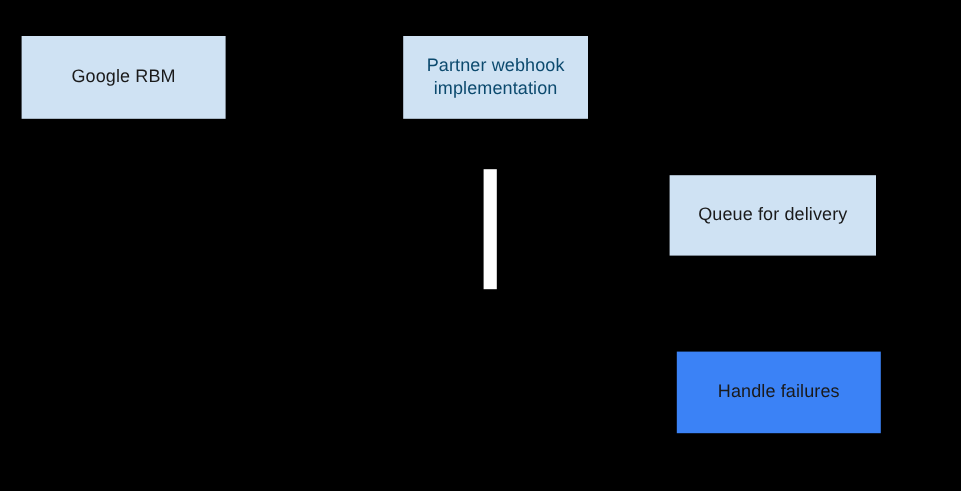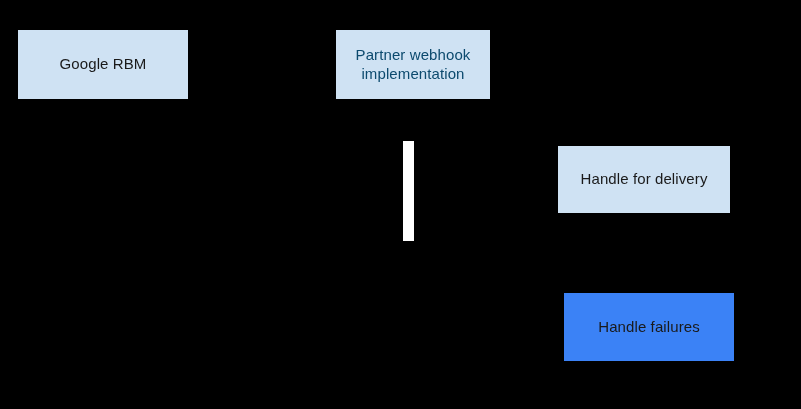--- a/index.html
+++ b/index.html
@@ -50,21 +50,21 @@
   <div class="node" style="left: 18px; top: 30px; width: 170px; height: 69px; background: rgb(207, 226, 243); color: rgb(26, 26, 26);">
     <span class="node-label">Google RBM</span>
   </div>
 
   <div class="node" style="left: 323px; top: 30px; width: 154px; height: 69px; background: rgb(207, 226, 243); color: #0c4a6e; margin-left: 13px;">
     <span class="node-label">Partner webhook
 implementation</span>
   </div>
 
   <div class="node" style="left: 558px; top: 146px; width: 172px; height: 67px; background: rgb(207, 226, 243); color: rgb(26, 26, 26);">
-    <span class="node-label">Handle for delivery</span>
+    <span class="node-label">Queue for delivery</span>
   </div>
 
   <div class="node" style="left: 564px; top: 293px; width: 170px; height: 68px; background: #3b82f6; color: rgb(26, 26, 26);">
     <span class="node-label">Handle failures</span>
   </div>
 
   <div class="connector-bar" style="left: 403px; top: 141px; width: 11px; height: 100px; background: rgb(255, 255, 255);"></div>
 
 </div>
 

